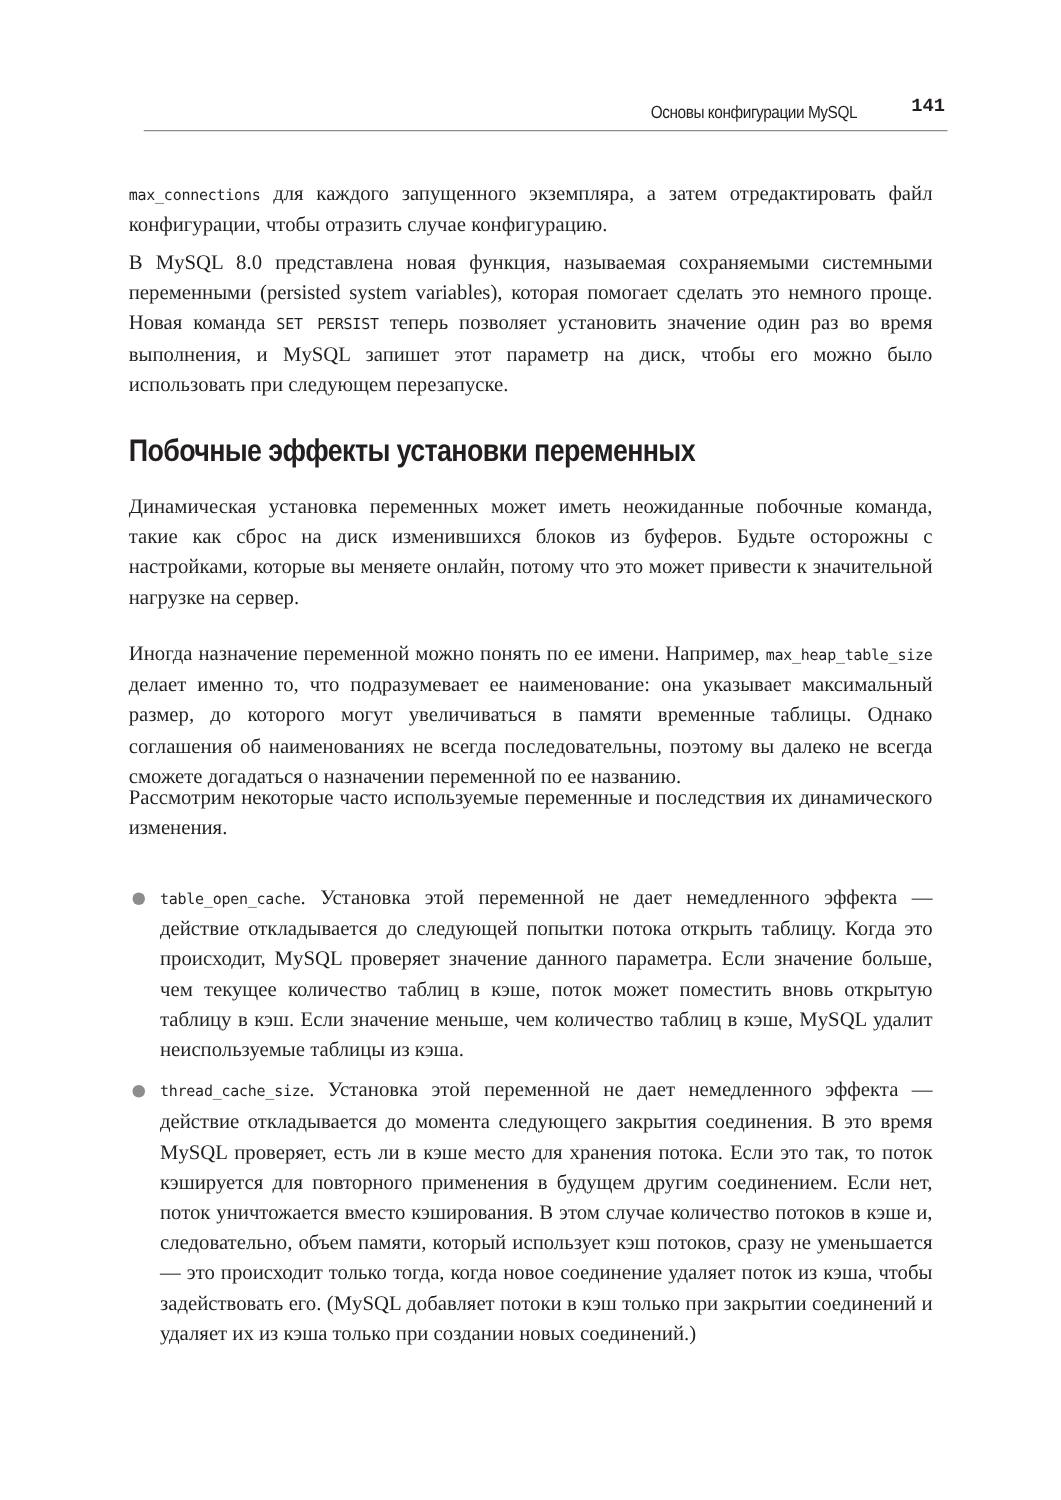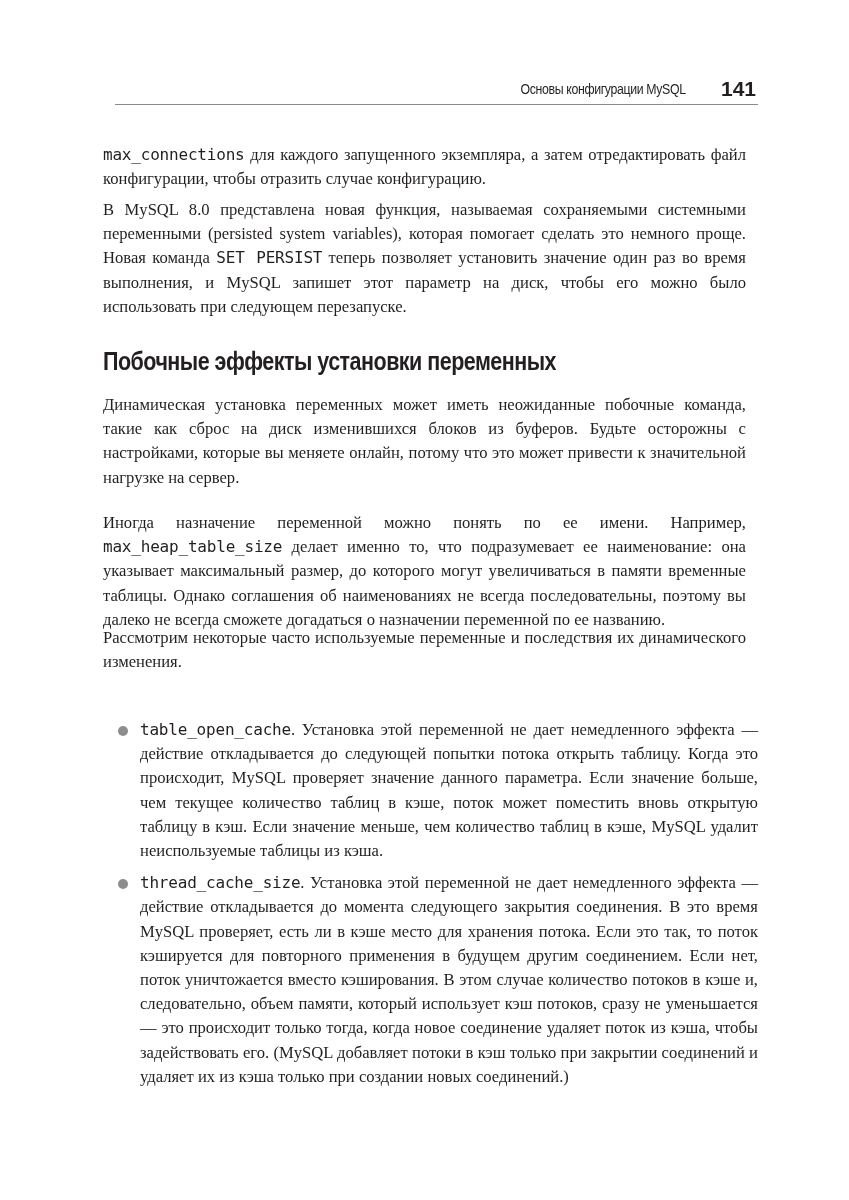--- a/index.html
+++ b/index.html
@@ -1,29 +1,29 @@
 <!DOCTYPE html>
 <html><head>
 <meta charset="utf-8">
 <style>
   html, body { margin: 0; padding: 0; background: #ffffff; }
   body { width: 849px; height: 1200px; position: relative; overflow: hidden; color: #231f20; }
   .page { position: absolute; left: 103px; top: 0; width: 643px; }
   .running-head { position: absolute; top: 78px; left: 12px; width: 643px; height: 26px; border-bottom: 1.5px solid #8a8a8a; }
   .rh-title { position: absolute; right: 72px; top: 3px; font-family: "Liberation Sans", sans-serif; font-size: 14px; letter-spacing: -0.4px; transform: scaleX(0.88); transform-origin: right; color: #231f20; }
-  .rh-page { position: absolute; right: 2px; top: -1px; font-family: Liberation Sans, sans-serif; font-weight: bold; font-size: 21px; color: #231f20; }
+  .rh-page { position: absolute; right: 2px; top: -1px; font-family: Liberation Mono, monospace; font-weight: bold; font-size: 15px; color: #231f20; }
   .body-text { font-family: "Liberation Serif", serif; font-size: 16.6px; line-height: 24.2px; text-align: justify; margin: 0; }
-  .code { font-family: "DejaVu Sans Mono", monospace; font-size: 16px; letter-spacing: -0.2px; }
+  .code { font-family: "DejaVu Sans Mono", monospace; font-size: 12px; letter-spacing: -0.2px; }
   .p1 { position: absolute; top: 143px; left: 0; width: 643px; }
   .p2 { position: absolute; top: 198px; left: 0; width: 643px; }
   .h2 { position: absolute; top: 347px; left: 0; width: 643px; font-family: "Liberation Sans", sans-serif; font-weight: bold; font-size: 25px; letter-spacing: -0.6px; transform: scaleX(0.86); transform-origin: left; white-space: nowrap; margin: 0; color: #231f20; }
   .p3 { position: absolute; top: 393px; left: 0; width: 643px; }
   .p4 { position: absolute; top: 511px; left: 0; width: 643px; }
   .p5 { position: absolute; top: 626px; left: 0; width: 643px; }
-  .bullets { position: absolute; top: 706px; left: 0; width: 643px; margin: 12px; padding: 0; list-style: none; }
+  .bullets { position: absolute; top: 706px; left: 0; width: 643px; margin: 0; padding: 0; list-style: none; }
   .bullet { position: relative; padding-left: 25px; margin-bottom: 8px; }
   .bullet-dot { position: absolute; left: 3px; top: 8px; width: 10px; height: 10px; border-radius: 50%; background: #8d8d8d; }
 </style>
 </head>
 <body>
 
 <div class="page">
 
   <div class="running-head">
     <span class="rh-title">Основы конфигурации MySQL</span>

